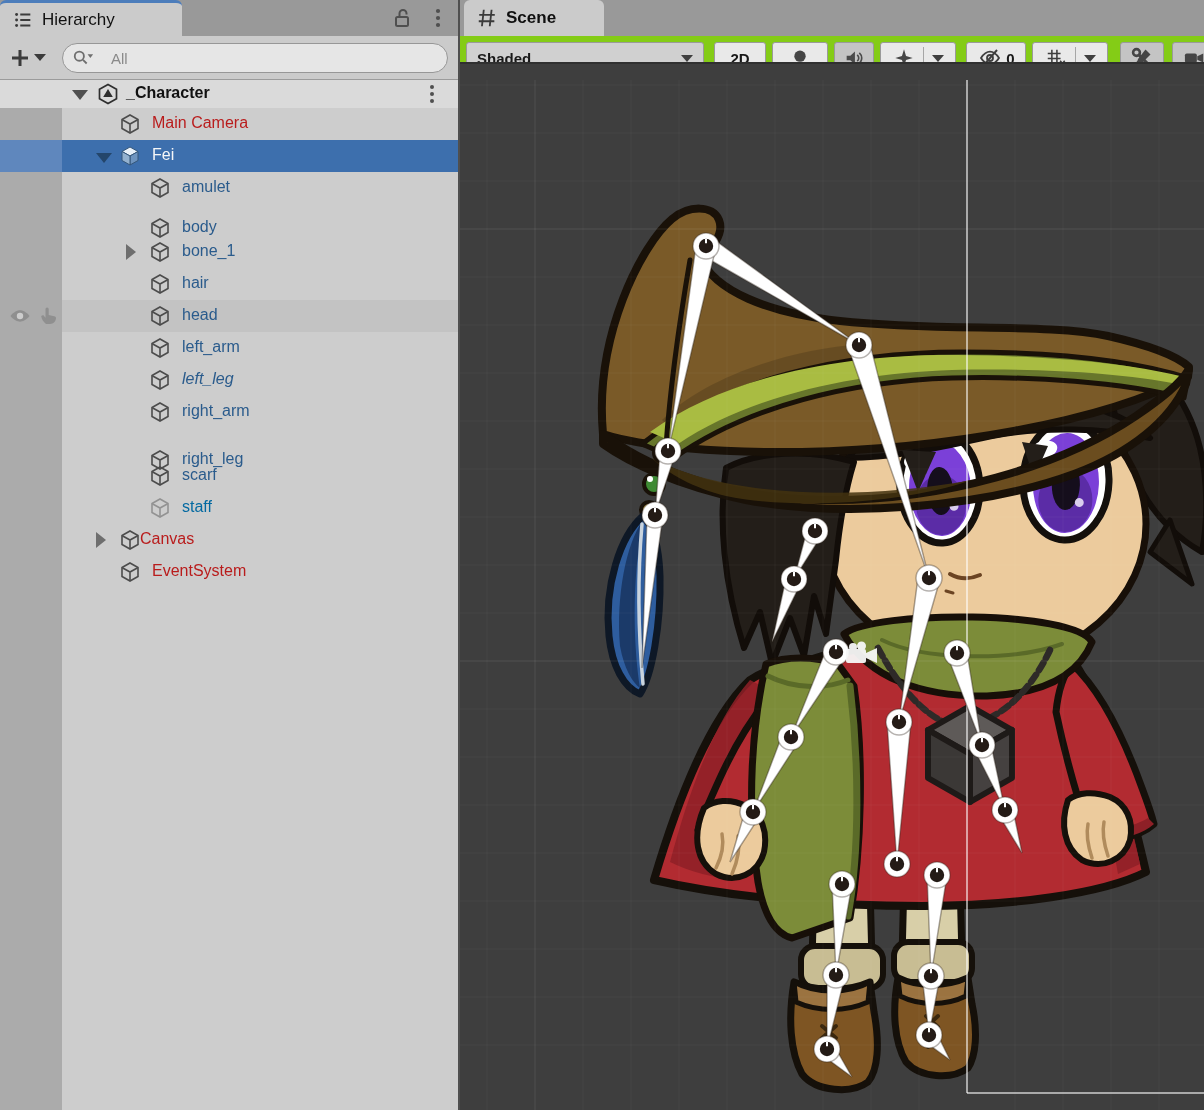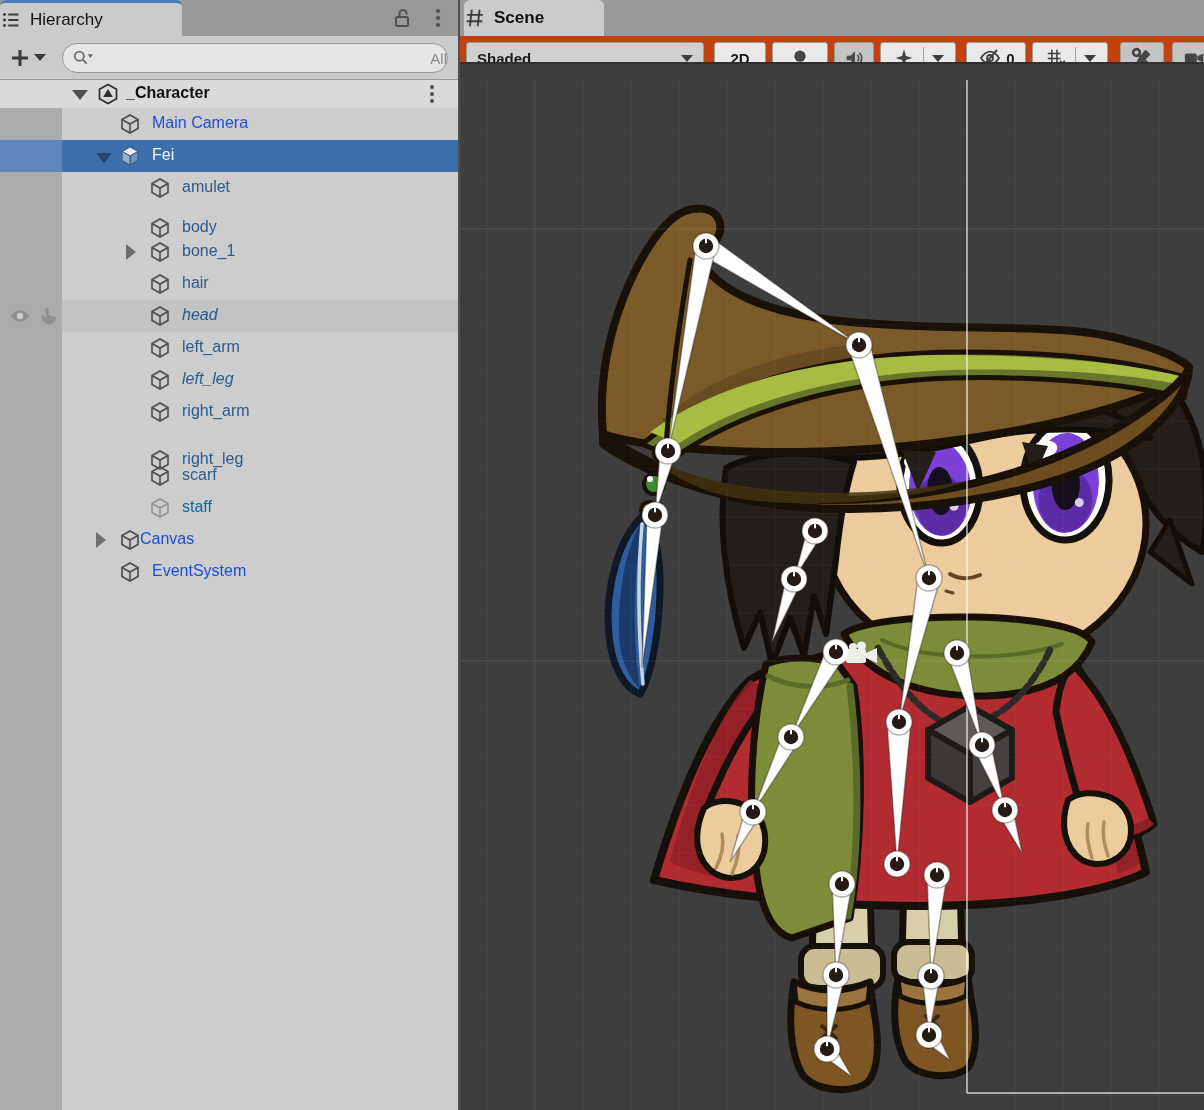--- a/index.html
+++ b/index.html
@@ -4,60 +4,60 @@
 <style>
   * { margin:0; padding:0; box-sizing:border-box; }
   html,body { width:1204px; height:1110px; overflow:hidden; background:#3E3E3E;
               font-family:"Liberation Sans", sans-serif; }
   .app { position:relative; width:1204px; height:1110px; }
 
   
   .hier { position:absolute; left:0; top:0; width:458px; height:1110px; background:#CDCDCD; }
   .tabstrip { position:absolute; left:0; top:0; right:0; height:36px; background:#999999; }
   .tab { position:absolute; left:0; top:0; width:182px; height:36px; background:#CBCBCB;
-         border-radius:6px 6px 0 0; display:flex; align-items:center; gap:8px; }
+         border-radius:6px 6px 0 0; display:flex; align-items:center; padding-left:12px; gap:8px; }
   .tab.focused { border-top:3px solid #4C7DBB; }
   .tab-label { font-size:17px; color:#101010; }
   .strip-icons { position:absolute; right:10px; top:0; height:36px; display:flex; align-items:center; gap:14px; }
 
   .htoolbar { position:absolute; left:0; top:36px; right:0; height:44px; background:#CBCBCB;
               border-bottom:1px solid #9B9B9B; display:flex; align-items:center; }
   .plusbtn { display:flex; align-items:center; margin-left:8px; gap:2px; }
   .searchbox { position:absolute; left:62px; right:10px; top:7px; height:30px; background:#E6E6E6;
                border:1px solid #979797; border-radius:15px; display:flex; align-items:center;
-               padding-left:8px; gap:9px;justify-content:space-between; }
+               padding-left:8px; gap:16px; }
   .searchbox .ph { font-size:15px; color:#8a8a8a; }
 
   .tree { position:absolute; left:0; top:80px; right:0; bottom:0; background:#CDCDCD; overflow:hidden; }
   .gutter { position:absolute; left:0; top:28px; bottom:0; width:62px; background:#ABABAB; }
   .hrow { position:absolute; left:0; right:0; height:32px; }
   .hrow .fill { position:absolute; left:62px; right:0; top:0; bottom:0; }
   .hrow.selected .fill { background:#3D6FAD; }
   .hrow.selected .gfill { position:absolute; left:0; width:62px; top:0; bottom:0; background:#5F87BD; }
   .hrow.hovered .fill { background:#C3C3C3; }
   .headrow { position:absolute; left:0; right:0; top:0; height:28px; background:#DADADA; }
   .headrow .hlabel { position:absolute; left:126px; top:4px; font-size:16px; font-weight:bold; color:#111; }
-  .rlabel { position:absolute; top:6px; font-size:16px; color:#1d4ed8; white-space:nowrap; }
+  .rlabel { position:absolute; top:6px; font-size:16px; color:#b91c1c; white-space:nowrap; }
   .rlabel.prefab { color:#2A5B8C; }
   .rlabel.selected { color:#F4F6F8; }
   .rlabel.disabled { color:#0369a1; }
   .ricon { position:absolute; top:4px; width:24px; height:24px; }
   .ricon.dim { opacity:.45; }
   .arr { position:absolute; top:12px; width:0; height:0; }
   .arr.down { border-left:8px solid transparent; border-right:8px solid transparent; border-top:10px solid #4F4F4F; top:13px; }
   .arr.down.sel { border-top-color:#24466B; }
   .arr.right { border-top:8px solid transparent; border-bottom:8px solid transparent; border-left:10px solid #6E6E6E; top:8px; }
   .gutter-ic { position:absolute; top:4px; width:24px; height:24px; }
 
   
   .scene { position:absolute; left:458px; top:0; width:746px; height:1110px; background:#3E3E3E;
            border-left:2px solid #4F4F4F;font-weight:bold; }
   .scene .tabstrip { background:#999999; }
   .scene .tab { left:4px; width:140px; }
-  .stoolbar { position:absolute; left:0; top:36px; right:0; height:28px; background:#c2410c;
+  .stoolbar { position:absolute; left:0; top:36px; right:0; height:28px; background:#84cc16;
               border-bottom:2px solid #303030; overflow:hidden; }
   .tbtn { position:absolute; top:6px; height:32px; background:#E9E9E9; border:1px solid #9A9A9A;
           border-radius:3px; display:flex; align-items:center; justify-content:center; gap:4px; }
   .tbtn.dim { background:#C4C4C4; }
   .tbtn .txt { font-size:15px; color:#181818; }
   .caret { width:0; height:0; border-left:6px solid transparent; border-right:6px solid transparent;
            border-top:7px solid #3F3F3F; }
   .vsep { width:1px; height:22px; background:#A6A6A6; }
   .viewport { position:absolute; left:0; top:80px; width:746px; height:1030px; background:#3E3E3E; }
 </style>
@@ -168,21 +168,21 @@
             <span class="rlabel prefab" style="left:182px">bone_1</span>
           </div>
           <div class="hrow" style="top: 188px;">
             <div class="fill"></div>
             <span class="ricon" style="left:148px"><svg viewBox="0 0 24 24" width="24" height="24">
                 <path d="M12 3 L20 7.5 V16.5 L12 21 L4 16.5 V7.5 Z" fill="none" stroke="#4c4c4c" stroke-width="1.6"></path>
                 <path d="M4.3 7.7 L12 12 L19.7 7.7 M12 12 V20.6" fill="none" stroke="#4c4c4c" stroke-width="1.6"></path>
               </svg></span>
             <span class="rlabel prefab" style="left:182px">hair</span>
           </div>
-          <div class="hrow hovered" style="top: 220px; font-style: italic;">
+          <div class="hrow hovered" style="top: 220px;">
             <div class="fill"></div>
             <span class="gutter-ic" style="left:8px"><svg viewBox="0 0 24 24" width="24" height="24">
                 <path d="M2.5 12 C5.5 8 9.5 6.3 12 6.3 C14.5 6.3 18.5 8 21.5 12 C18.5 16 14.5 17.7 12 17.7 C9.5 17.7 5.5 16 2.5 12 Z" fill="#8f8f8f"></path>
                 <circle cx="12" cy="12" r="3.2" fill="#CDCDCD"></circle>
               </svg></span>
             <span class="gutter-ic" style="left:36px"><svg viewBox="0 0 24 24" width="24" height="24">
                 <path d="M10 20 c-2.5-2 -4.5-5 -4.8-8 l2-1 2.3 2.8 V5 a1.6 1.6 0 0 1 3.2 0 v6 l5.5 1.2 c1.2 .3 2 1.2 1.8 2.4 -.4 2.8 -2.3 5.4 -6 5.4 Z" fill="#8f8f8f"></path>
               </svg></span>
             <span class="ricon" style="left:148px"><svg viewBox="0 0 24 24" width="24" height="24">
                 <path d="M12 3 L20 7.5 V16.5 L12 21 L4 16.5 V7.5 Z" fill="none" stroke="#4c4c4c" stroke-width="1.6"></path>

